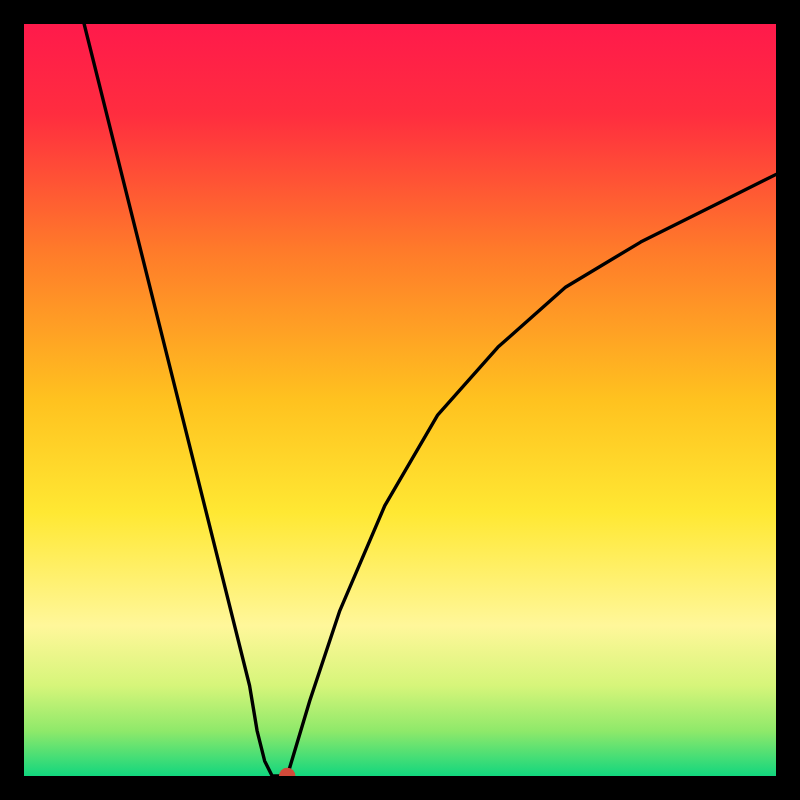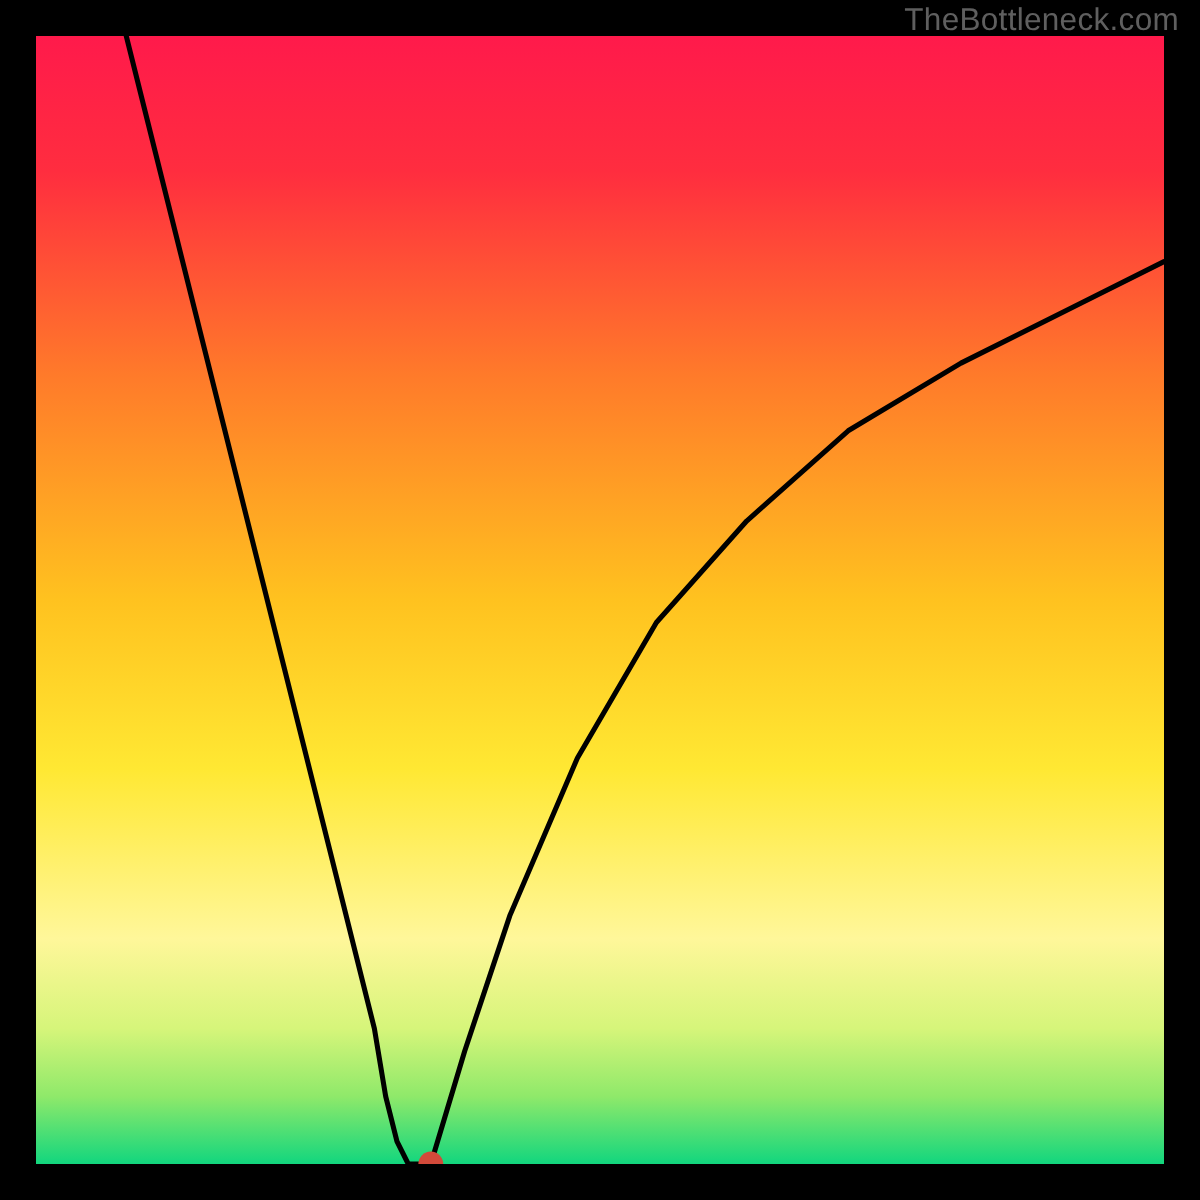--- a/index.html
+++ b/index.html
@@ -37,21 +37,20 @@
   .plot svg {
     display: block;
     width: 752px;
     height: 752px;
   }
 </style>
 </head>
 <body>
 
 <div class="frame">
-  <div class="watermark">TheBottleneck.com</div>
   <div class="plot">
     <svg viewBox="0 0 100 100" preserveAspectRatio="none">
       <defs>
         <linearGradient id="bg" x1="0" y1="0" x2="0" y2="1">
           <stop offset="0%" stop-color="#ff1a4b"></stop>
           <stop offset="12%" stop-color="#ff2d3f"></stop>
           <stop offset="30%" stop-color="#ff7a2a"></stop>
           <stop offset="50%" stop-color="#ffc21f"></stop>
           <stop offset="65%" stop-color="#ffe833"></stop>
           <stop offset="80%" stop-color="#fff79a"></stop>

